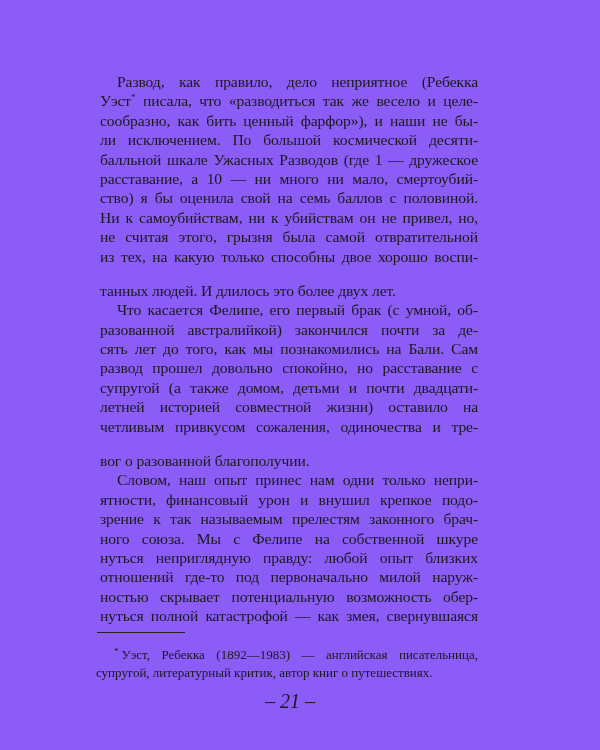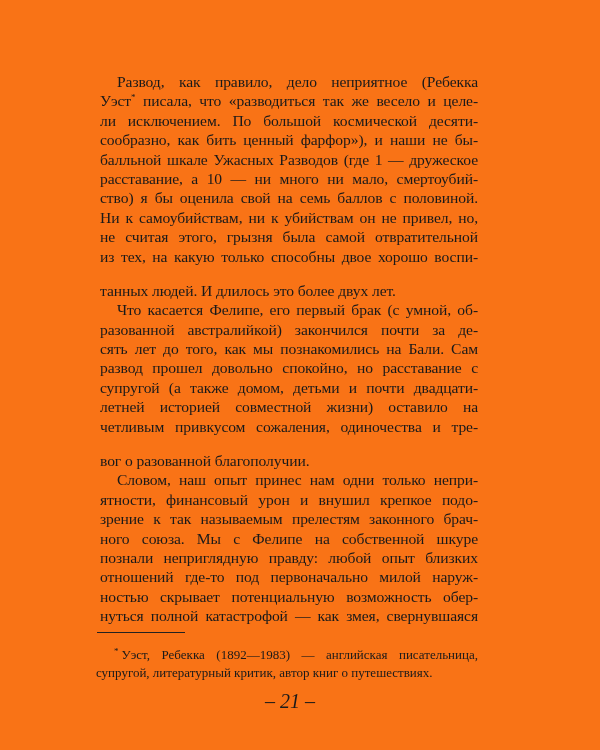--- a/index.html
+++ b/index.html
@@ -12,21 +12,21 @@
       height: 750px;
       position: relative;
       overflow: hidden;
       color: #1a1a1a;
       font-family: "Liberation Serif", "DejaVu Serif", serif;
     }
     .page {
       position: absolute;
       left: 0; top: 0;
       width: 600px; height: 750px;
-      background: #f97316;
+      background: #8b5cf6;
     }
     .body-text {
       position: absolute;
       left: 100px;
       top: 72px;
       width: 378px;
     }
     .line {
       display: block;
       height: 19.4px;
@@ -91,22 +91,22 @@
   </style>
 </head>
 <body>
 
 <div class="page">
 
   <div class="body-text">
 
     <span class="line indent">Развод, как правило, дело неприятное (Ребекка</span>
     <span class="line"><span>Уэст</span><sup class="ref">*</sup><span> писала, что «разводиться так же весело и целе-</span></span>
+    <span class="line">сообразно, как бить ценный фарфор»), и наши не бы-</span>
     <span class="line">ли исключением. По большой космической десяти-</span>
-    <span class="line">сообразно, как бить ценный фарфор»), и наши не бы-</span>
     <span class="line">балльной шкале Ужасных Разводов (где 1 — дружеское</span>
     <span class="line">расставание, а 10 — ни много ни мало, смертоубий-</span>
     <span class="line">ство) я бы оценила свой на семь баллов с половиной.</span>
     <span class="line">Ни к самоубийствам, ни к убийствам он не привел, но,</span>
     <span class="line">не считая этого, грызня была самой отвратительной</span>
     <span class="line">из тех, на какую только способны двое хорошо воспи-</span>
     <span class="line last">танных людей. И длилось это более двух лет.</span>
 
     <span class="line indent">Что касается Фелипе, его первый брак (с умной, об-</span>
     <span class="line">разованной австралийкой) закончился почти за де-</span>
@@ -114,21 +114,21 @@
     <span class="line">развод прошел довольно спокойно, но расставание с</span>
     <span class="line">супругой (а также домом, детьми и почти двадцати-</span>
     <span class="line">летней историей совместной жизни) оставило на</span>
     <span class="line">четливым привкусом сожаления, одиночества и тре-</span>
     <span class="line last">вог о разованной благополучии.</span>
 
     <span class="line indent">Словом, наш опыт принес нам одни только непри-</span>
     <span class="line">ятности, финансовый урон и внушил крепкое подо-</span>
     <span class="line">зрение к так называемым прелестям законного брач-</span>
     <span class="line">ного союза. Мы с Фелипе на собственной шкуре</span>
-    <span class="line">познали неприглядную правду: любой опыт близких</span>
+    <span class="line">нуться неприглядную правду: любой опыт близких</span>
     <span class="line">отношений где-то под первоначально милой наруж-</span>
     <span class="line">ностью скрывает потенциальную возможность обер-</span>
     <span class="line">нуться полной катастрофой — как змея, свернувшаяся</span>
   </div>
 
   <div class="footnote-rule"></div>
 
   <div class="footnote">
     <span class="fn-line indent"><span class="fn-mark">*</span><span>Уэст, Ребекка (1892—1983) — английская писательница,</span></span>
     <span class="fn-line last">супругой, литературный критик, автор книг о путешествиях.</span>

